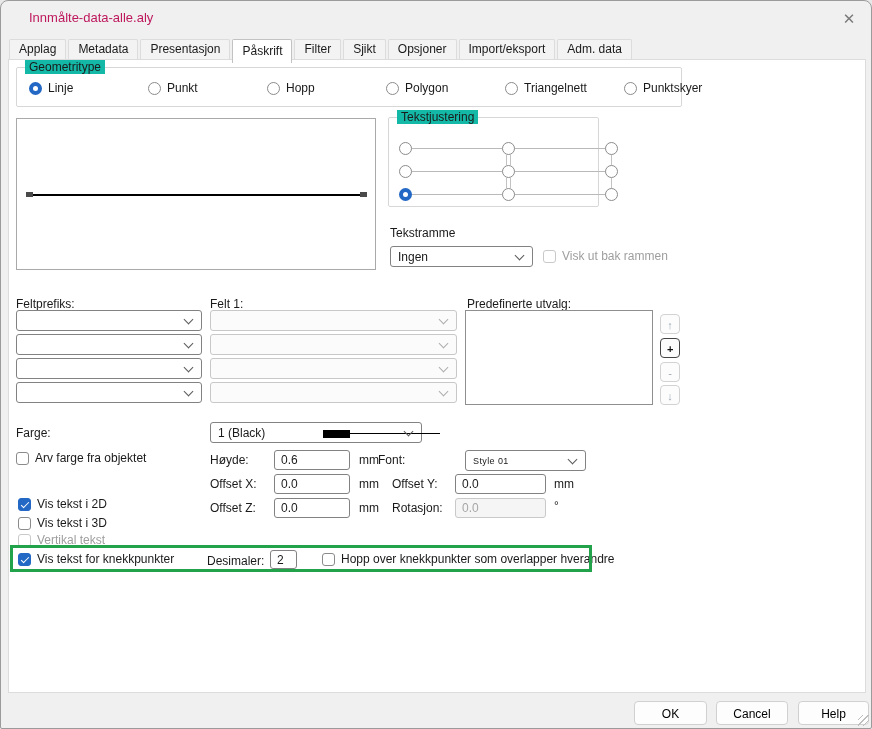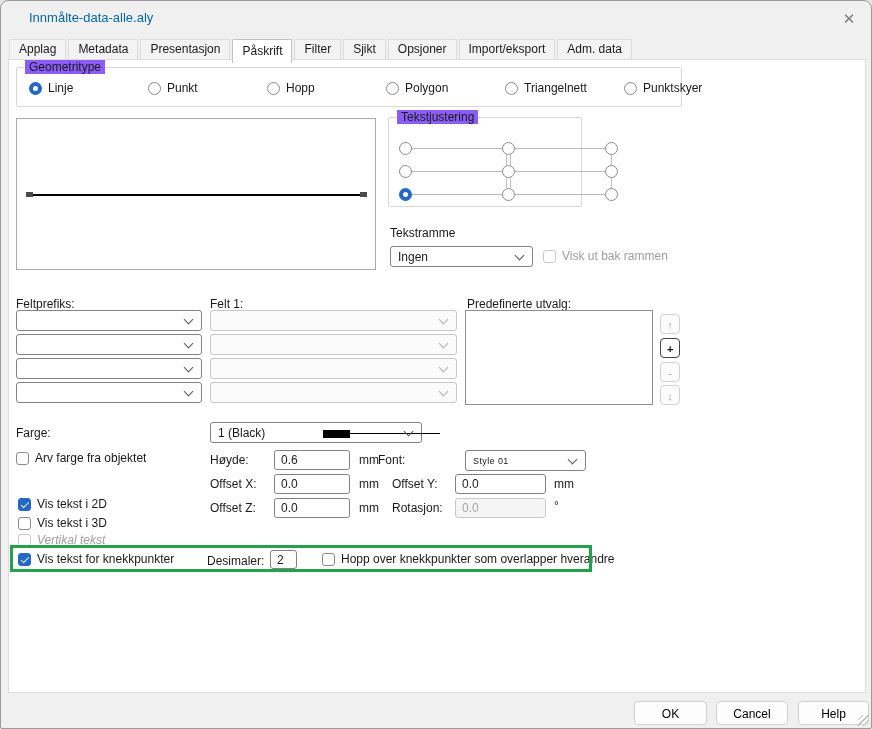--- a/index.html
+++ b/index.html
@@ -1,31 +1,31 @@
 <!DOCTYPE html>
 <html><head>
 <meta charset="utf-8">
 <style>
   html,body{margin:0;padding:0;background:#e8e8e8;}
   *{box-sizing:border-box;}
   .dialog{position:relative;width:872px;height:729px;background:#f0f0f0;
     border:1px solid #9b9b9b;border-radius:8px 8px 2px 2px;overflow:hidden;
     font-family:"Liberation Sans",sans-serif;color:#1a1a1a;}
   .titlebar{position:absolute;left:0;top:0;width:100%;height:37px;}
-  .title{position:absolute;left:28px;top:9px;font-size:13px;color:#0369a1;}
+  .title{position:absolute;left:28px;top:9px;font-size:13px;color:#be185d;}
   .close{position:absolute;right:12px;top:8px;width:20px;height:20px;color:#7a7a7a;
     font-size:15px;text-align:center;line-height:20px;cursor:default;}
   .tabs{position:absolute;left:8px;top:38px;display:flex;z-index:5;}
   .tab{height:20px;line-height:19px;padding:0 9px;border:1px solid #dcdcdc;border-bottom:none;
     background:#f3f3f3;font-size:12px;margin-right:2px;border-radius:2px 2px 0 0;white-space:nowrap;}
   .tab.active{height:24px;line-height:23px;background:#fff;border-color:#c2c2c2;margin-bottom:-1px;z-index:6;}
   .page{position:absolute;left:7px;top:58px;width:858px;height:634px;background:#fff;
     border:1px solid #dcdcdc;}
   .fs{position:absolute;border:1px solid #d7d7d7;border-radius:2px;}
-  .fs .legend{position:absolute;top:-8px;left:8px;background:#8b5cf6;padding:0 4px;font-size:12px;}
+  .fs .legend{position:absolute;top:-8px;left:8px;background:#14b8a6;padding:0 4px;font-size:12px;}
   .lbl{position:absolute;font-size:12px;white-space:nowrap;}
   .lbl.dis{color:#9e9e9e;}
   .radio-item{position:absolute;display:flex;align-items:center;gap:6px;font-size:12px;}
   .radio{width:13px;height:13px;border:1px solid #8b8b8b;border-radius:50%;background:#fff;flex:0 0 13px;}
   .radio.sel{border:4px solid #2368c4;}
   .radio.abs{position:absolute;}
   .cbrow{position:absolute;display:flex;align-items:center;gap:6px;font-size:12px;white-space:nowrap;}
   .cb{position:relative;width:13px;height:13px;border:1px solid #8b8b8b;border-radius:3px;background:#fff;flex:0 0 13px;}
   .cb.checked{background:#2368c4;border-color:#2368c4;}
   .cb.checked::after{content:"";position:absolute;left:2px;top:3px;width:7px;height:3px;
@@ -110,21 +110,21 @@
         <span>Punktskyer</span>
       </label>
     </div>
 
     <div class="preview">
       <div class="pline"></div>
       <div class="pmark" style="left:9px;"></div>
       <div class="pmark" style="right:8px;"></div>
     </div>
 
-    <div class="fs" style="left:379px;top:57px;width:194px;height:90px;">
+    <div class="fs" style="left:379px;top:57px;width:211px;height:90px;">
       <span class="legend">Tekstjustering</span>
       <div class="alnline" style="left:16px;top:30px;width:206px;"></div>
       <div class="alnline" style="left:16px;top:53px;width:206px;"></div>
       <div class="alnline" style="left:16px;top:76px;width:206px;"></div>
       <div class="alnvert" style="left:117px;top:37px;height:10px;"></div>
       <div class="alnvert" style="left:121px;top:37px;height:10px;"></div>
       <div class="alnvert" style="left:117px;top:60px;height:10px;"></div>
       <div class="alnvert" style="left:121px;top:60px;height:10px;"></div>
       <div class="alnvert" style="left:222px;top:37px;height:10px;"></div>
       <div class="alnvert" style="left:222px;top:60px;height:10px;"></div>
@@ -230,21 +230,21 @@
     <label class="cbrow" style="left:9px;top:437px;">
       <span class="cb checked"></span>
       <span>Vis tekst i 2D</span>
     </label>
     <label class="cbrow" style="left:9px;top:456px;">
       <span class="cb"></span>
       <span>Vis tekst i 3D</span>
     </label>
     <label class="cbrow" style="left:9px;top:473px;">
       <span class="cb dis"></span>
-      <span class="lbl dis" style="position:static;font-style:italic;">Vertikal tekst</span>
+      <span class="lbl dis" style="position:static;">Vertikal tekst</span>
     </label>
 
     <div class="greenbox"></div>
     <label class="cbrow" style="left:9px;top:492px;">
       <span class="cb checked"></span>
       <span>Vis tekst for knekkpunkter</span>
     </label>
     <div class="lbl" style="left:198px;top:494px;">Desimaler:</div>
     <input class="tinput" style="left: 261px; top: 490px; width: 27px; height: 19px;" type="text" value="2">
     <label class="cbrow" style="left:313px;top:492px;">

